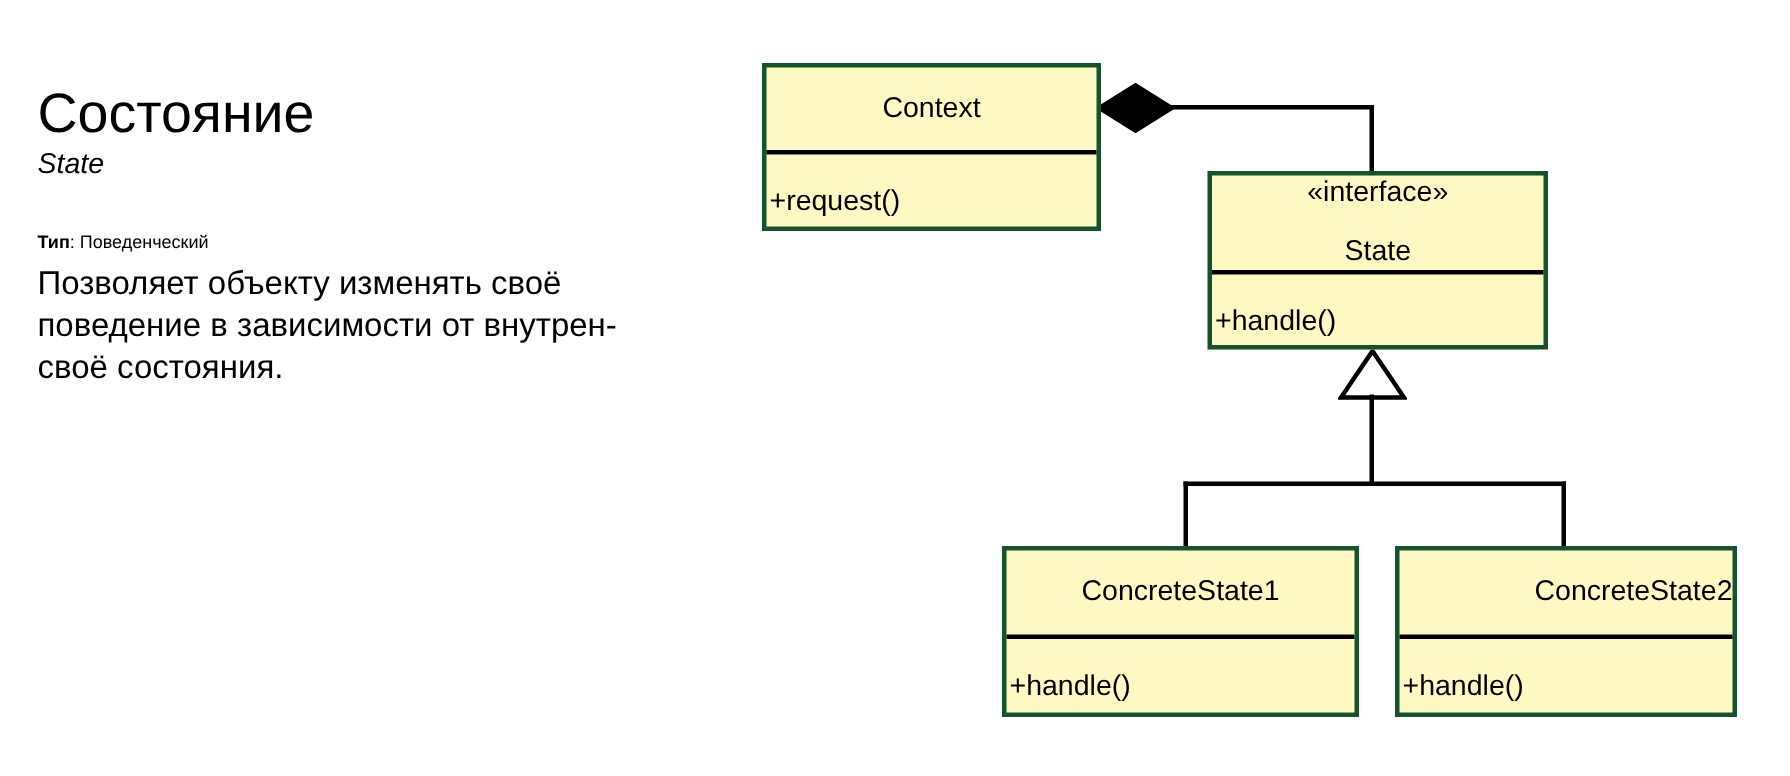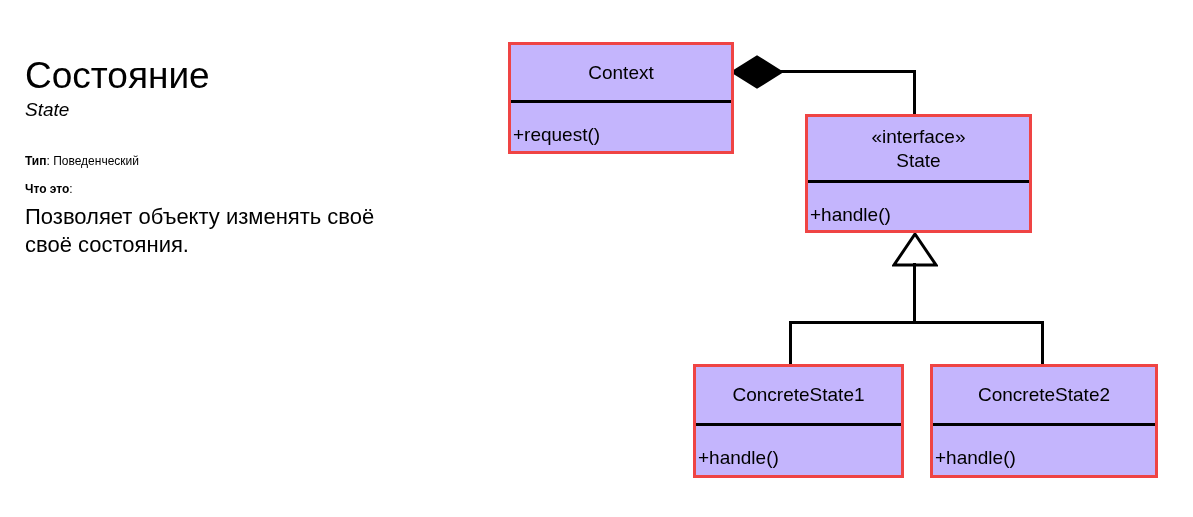--- a/index.html
+++ b/index.html
@@ -59,22 +59,22 @@
   
   #uml-diagram {
     position: absolute;
     left: 0;
     top: 0;
     width: 1193px;
     height: 517px;
   }
   .uml-class {
     position: absolute;
-    background: #c4b5fd;
-    border: 3px solid #ef4444;
+    background: #fef9c3;
+    border: 3px solid #14532d;
     box-sizing: border-box;
   }
   .uml-header {
     box-sizing: border-box;
     text-align: center;
     font-size: 19px;
     line-height: 24px;
     display: flex;
     flex-direction: column;
     align-items: center;
@@ -126,26 +126,24 @@
   <div id="info-panel">
 
     <div id="pattern-title">Состояние</div>
 
     <div id="pattern-subtitle">State</div>
 
     <div class="meta-row" id="meta-type-row">
       <span class="meta-label">Тип</span><span>: Поведенческий</span>
     </div>
 
-    <div class="meta-row">
-      <span class="meta-label">Что это</span><span>:</span>
-    </div>
 
     <div id="description">
       <div class="desc-line">Позволяет объекту изменять своё</div>
+      <div class="desc-line">поведение в зависимости от внутрен-</div>
       <div class="desc-line">своё состояния.</div>
     </div>
   </div>
 
   <div id="uml-diagram">
 
     <div id="composition-diamond" style="left:731px; top:55px;">
       <svg width="52" height="34" viewBox="0 0 52 34">
         <polygon points="2,17 26,2 50,17 26,32" fill="#000000" stroke="#000000" stroke-width="3"></polygon>
       </svg>
@@ -167,42 +165,42 @@
       <div class="uml-header" style="height:55px;">
         <span class="classname">Context</span>
       </div>
       <div class="uml-divider"></div>
       <div class="uml-members" style="height:51px;">
         <span>+request()</span>
       </div>
     </div>
 
     <div class="uml-class" style="left:805px; top:114px; width:227px; height:119px;">
-      <div class="uml-header" style="height:63px;">
+      <div class="uml-header" style="height:63px;justify-content:space-between;">
         <span class="stereotype">«interface»</span>
         <span class="classname">State</span>
       </div>
       <div class="uml-divider"></div>
       <div class="uml-members" style="height:50px;">
         <span>+handle()</span>
       </div>
     </div>
 
-    <div class="uml-class" style="left:693px; top:364px; width:211px; height:114px;">
+    <div class="uml-class" style="left:668px; top:364px; width:238px; height:114px;">
       <div class="uml-header" style="height:56px;">
         <span class="classname">ConcreteState1</span>
       </div>
       <div class="uml-divider"></div>
       <div class="uml-members" style="height:52px;">
         <span>+handle()</span>
       </div>
     </div>
 
     <div class="uml-class" style="left:930px; top:364px; width:228px; height:114px;">
-      <div class="uml-header" style="height:56px;">
+      <div class="uml-header" style="height:56px;align-items:flex-end;">
         <span class="classname">ConcreteState2</span>
       </div>
       <div class="uml-divider"></div>
       <div class="uml-members" style="height:52px;">
         <span>+handle()</span>
       </div>
     </div>
 
   </div>
 </div>

